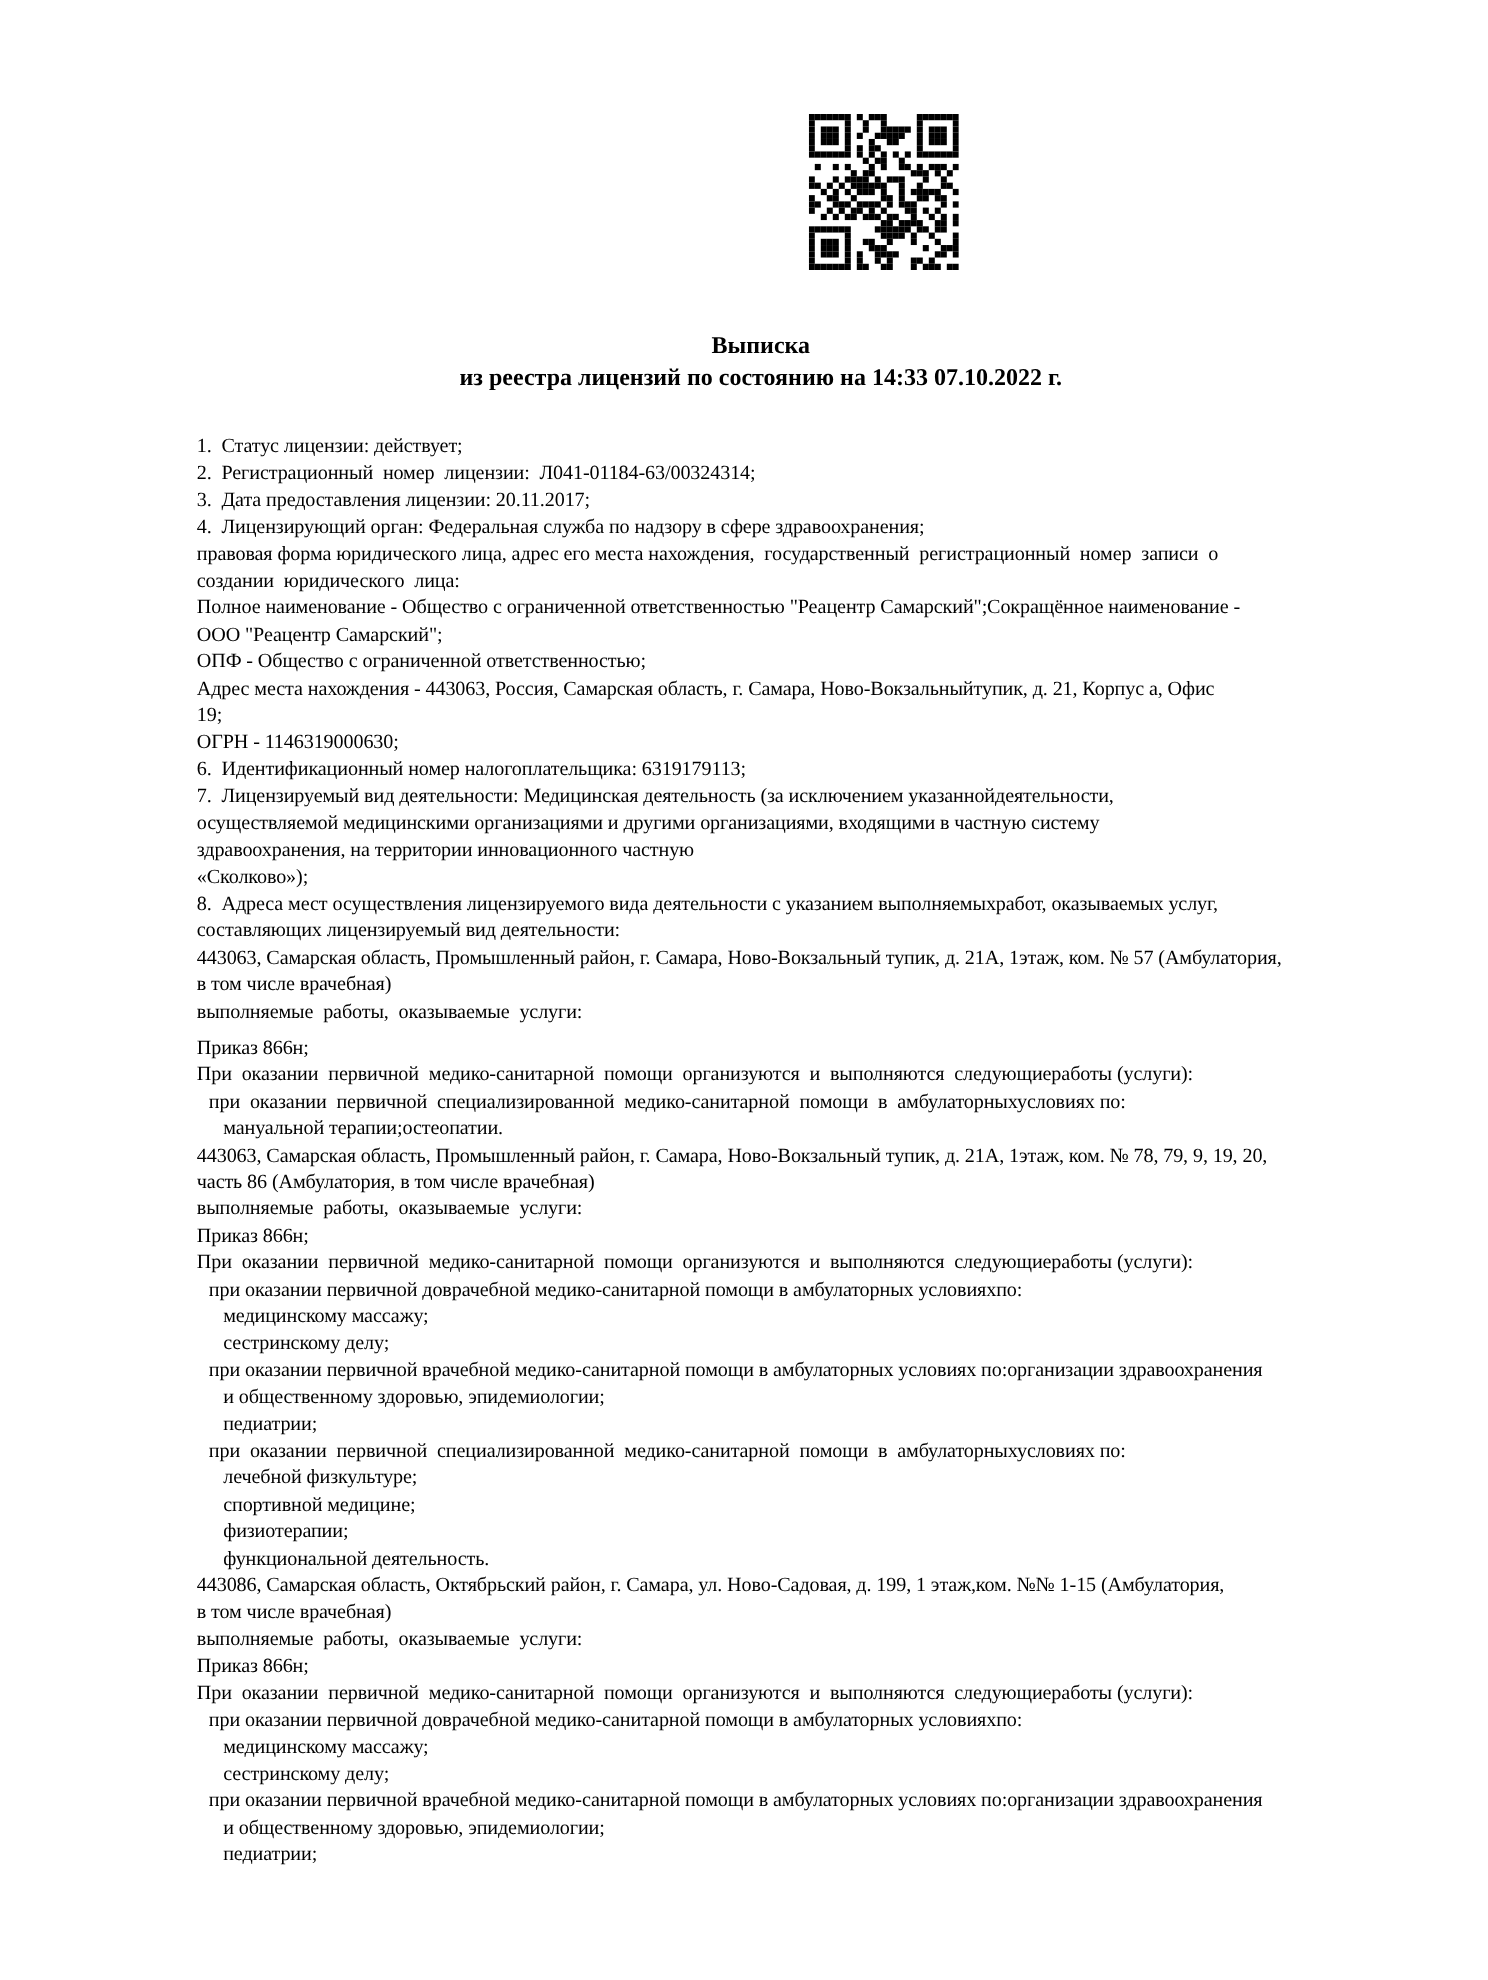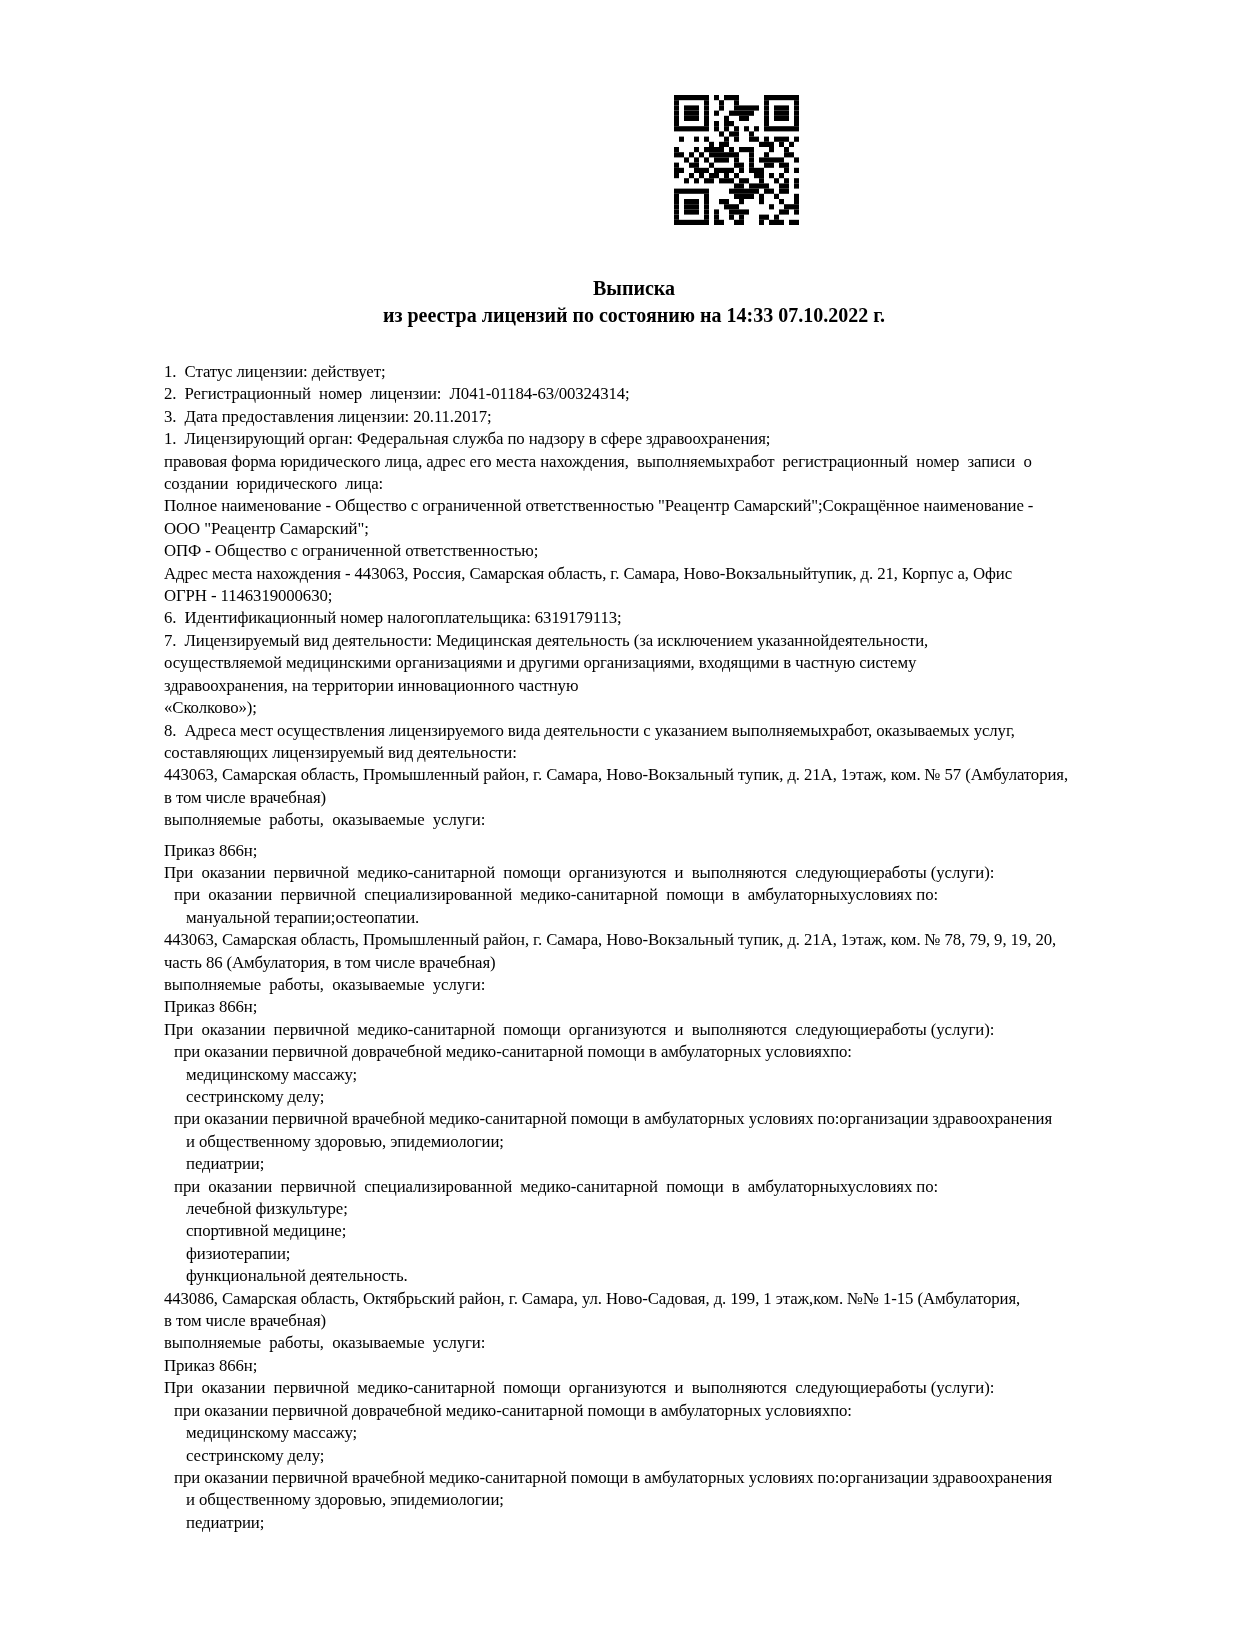--- a/index.html
+++ b/index.html
@@ -363,27 +363,28 @@
 
   <div class="titles">
     <div>Выписка</div>
     <div>из реестра лицензий по состоянию на 14:33 07.10.2022 г.</div>
   </div>
 
   <div class="doc-body" id="doc-body">
       <div class="ln i0">1.  Статус лицензии: действует;</div>
       <div class="ln i0">2.  Регистрационный  номер  лицензии:  Л041-01184-63/00324314;</div>
       <div class="ln i0">3.  Дата предоставления лицензии: 20.11.2017;</div>
-      <div class="ln i0">1.  Лицензирующий орган: Федеральная служба по надзору в сфере здравоохранения;</div>
-      <div class="ln i0">правовая форма юридического лица, адрес его места нахождения,  выполняемыхработ  регистрационный  номер  записи  о</div>
+      <div class="ln i0">4.  Лицензирующий орган: Федеральная служба по надзору в сфере здравоохранения;</div>
+      <div class="ln i0">правовая форма юридического лица, адрес его места нахождения,  государственный  регистрационный  номер  записи  о</div>
       <div class="ln i0">создании  юридического  лица:</div>
       <div class="ln i0">Полное наименование - Общество с ограниченной ответственностью "Реацентр Самарский";Сокращённое наименование -</div>
       <div class="ln i0">ООО "Реацентр Самарский";</div>
       <div class="ln i0">ОПФ - Общество с ограниченной ответственностью;</div>
       <div class="ln i0">Адрес места нахождения - 443063, Россия, Самарская область, г. Самара, Ново-Вокзальныйтупик, д. 21, Корпус а, Офис</div>
+      <div class="ln i0">19;</div>
       <div class="ln i0">ОГРН - 1146319000630;</div>
       <div class="ln i0">6.  Идентификационный номер налогоплательщика: 6319179113;</div>
       <div class="ln i0">7.  Лицензируемый вид деятельности: Медицинская деятельность (за исключением указаннойдеятельности,</div>
       <div class="ln i0">осуществляемой медицинскими организациями и другими организациями, входящими в частную систему</div>
       <div class="ln i0">здравоохранения, на территории инновационного частную</div>
       <div class="ln i0">«Сколково»);</div>
       <div class="ln i0">8.  Адреса мест осуществления лицензируемого вида деятельности с указанием выполняемыхработ, оказываемых услуг,</div>
       <div class="ln i0">составляющих лицензируемый вид деятельности:</div>
       <div class="ln i0">443063, Самарская область, Промышленный район, г. Самара, Ново-Вокзальный тупик, д. 21А, 1этаж, ком. № 57 (Амбулатория,</div>
       <div class="ln i0">в том числе врачебная)</div>

